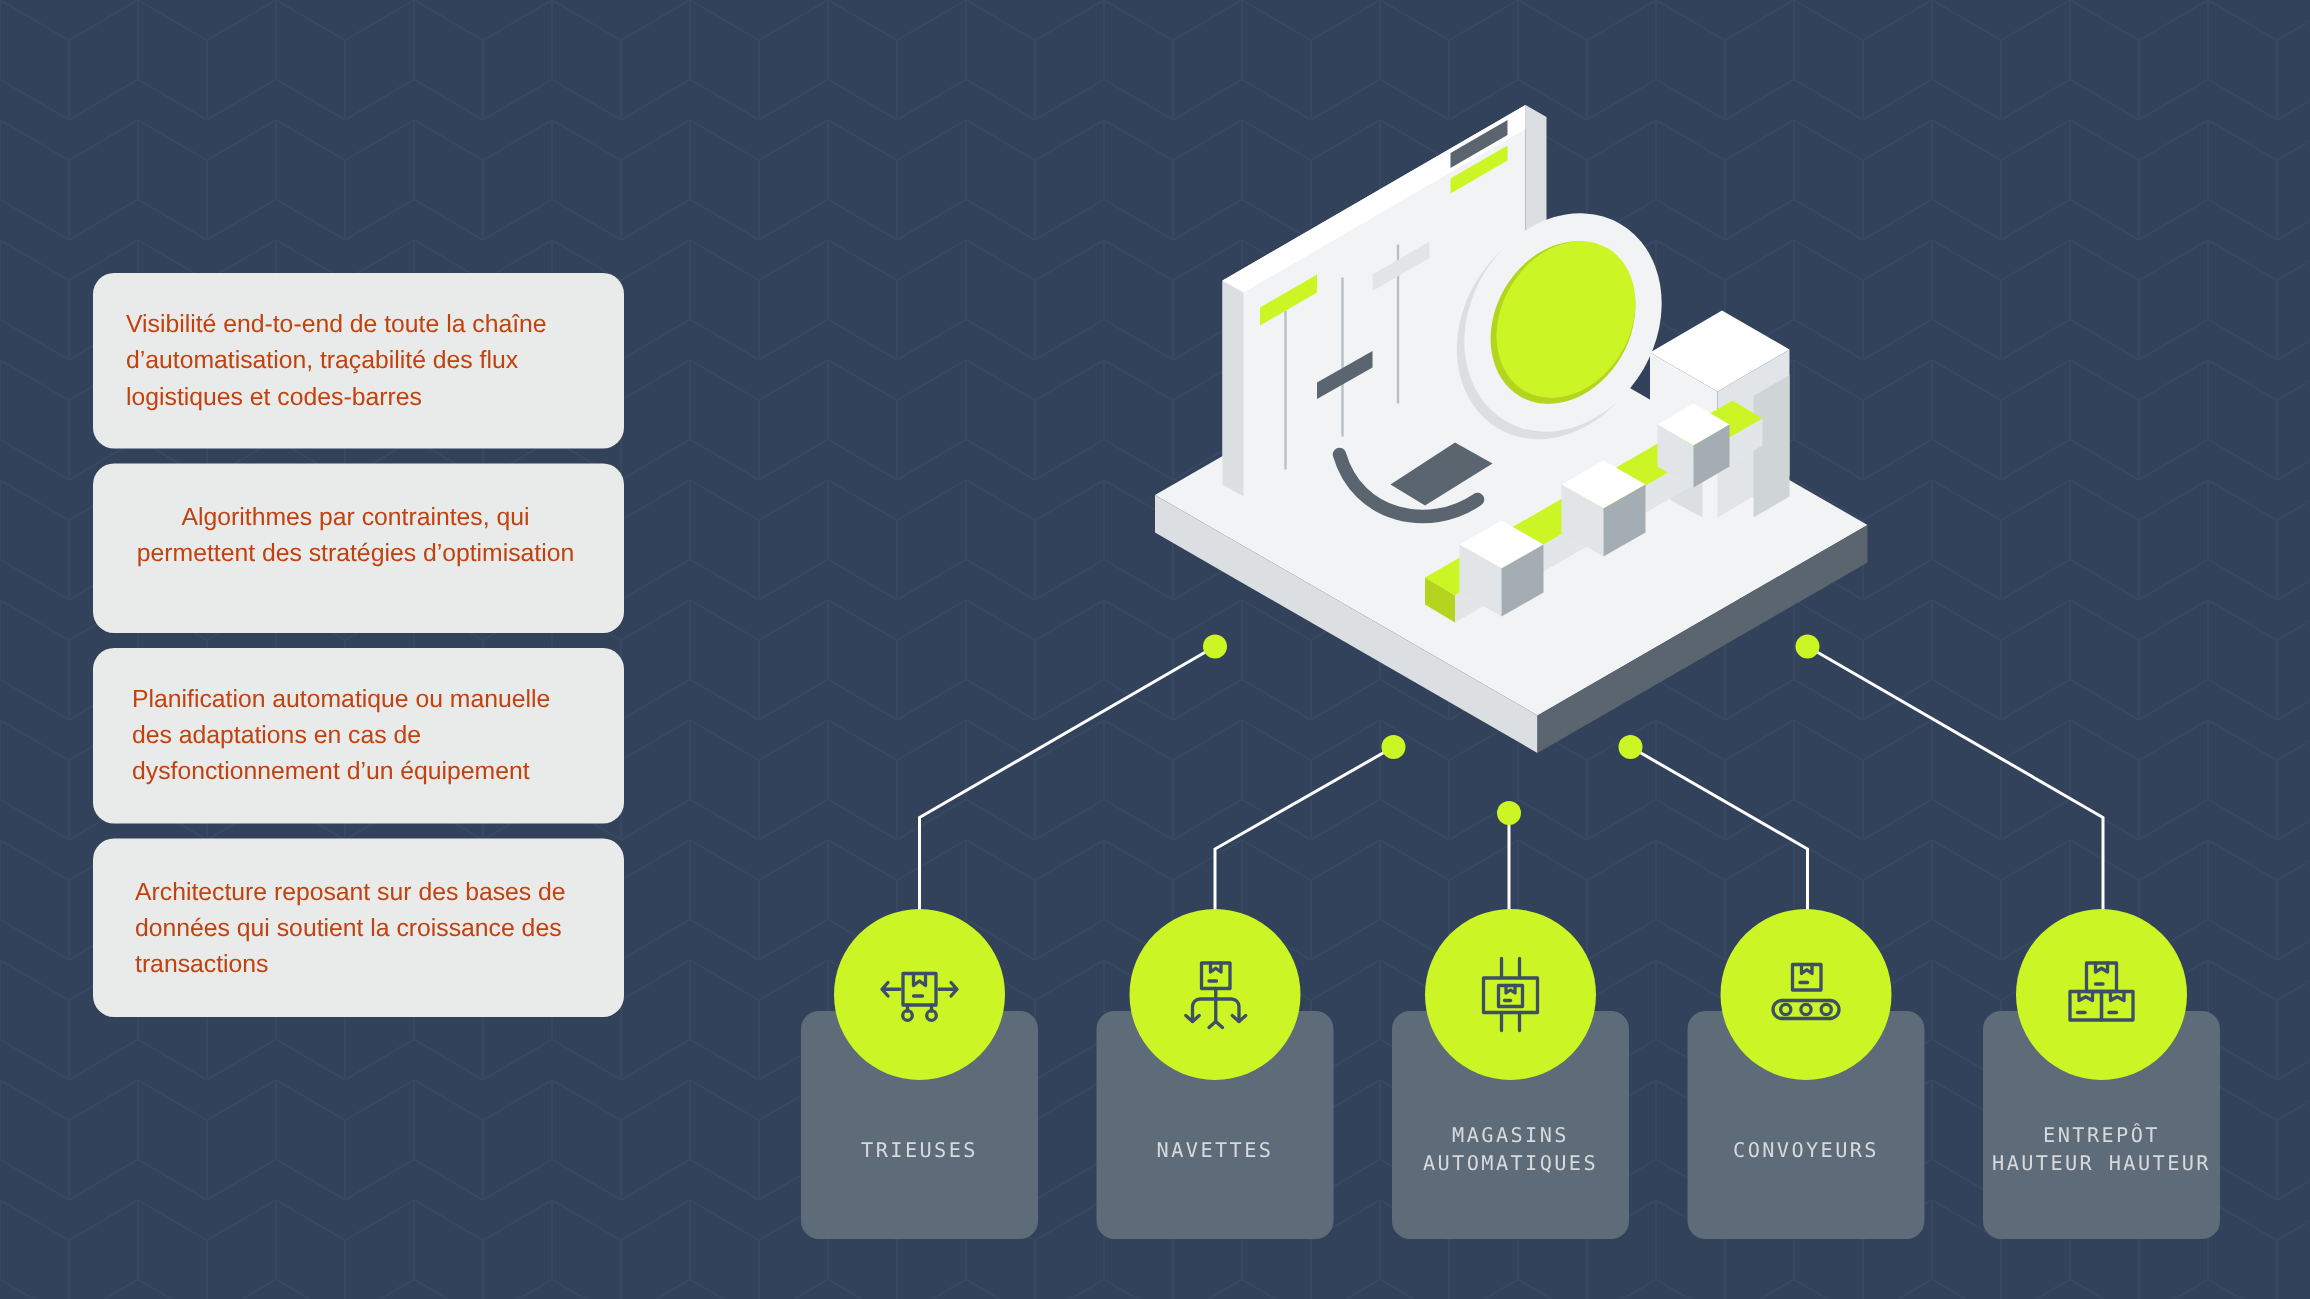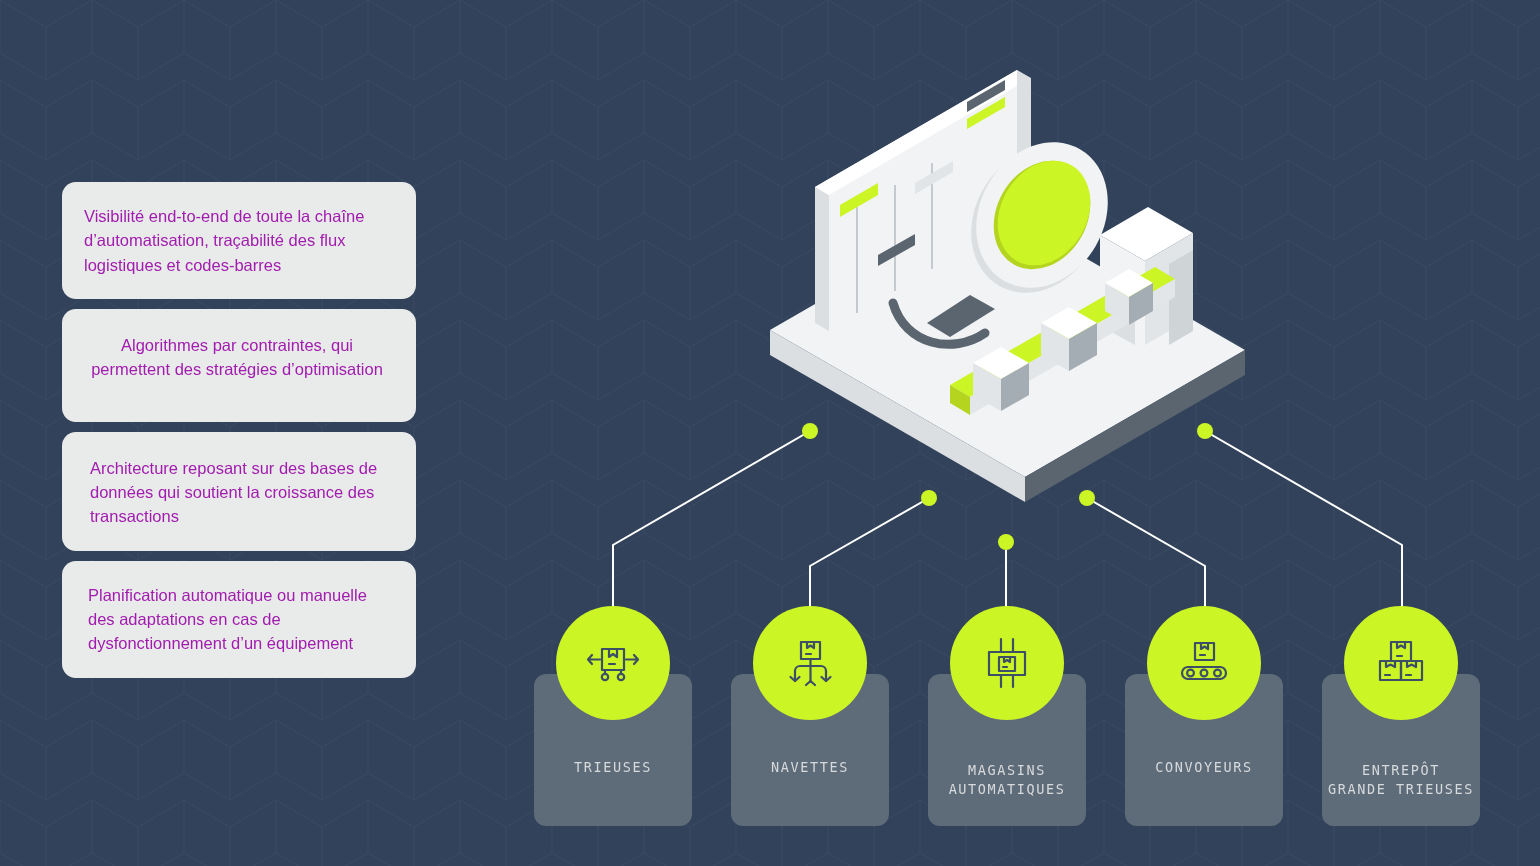--- a/index.html
+++ b/index.html
@@ -29,21 +29,21 @@
   #feature-cards {
     position: absolute;
     left: 62px;
     top: 182px;
     width: 354px;
     z-index: 5;
   }
   .feature-card {
     background: #e9eaea;
     border-radius: 14px;
-    color: #a21caf;
+    color: #c2410c;
     font-size: 16.5px;
     line-height: 24.3px;
     padding: 22px 26px 22px 22px;
     margin-bottom: 10px;
     box-sizing: border-box;
   }
   .feature-card p {
     margin: 0;
     white-space: pre-line;
   }
@@ -105,21 +105,21 @@
     width: 158px;
     text-align: center;
     color: #d7dadd;
     font-family: "DejaVu Sans Mono", "Liberation Mono", monospace;
     font-size: 13.5px;
     letter-spacing: 1.6px;
     line-height: 19px;
     z-index: 3;
     white-space: pre-line;
   }
-  .node-label.two-line { top: 155px; }
+  .node-label.two-line { top: 142px; }
 </style>
 </head>
 <body>
 
 <div id="stage">
 
   <svg id="bg-pattern" width="1540" height="866">
     <defs>
       <pattern id="isoGrid" width="92" height="160" patternUnits="userSpaceOnUse">
         <g stroke="#3e5068" stroke-width="1" fill="none">
@@ -159,25 +159,25 @@
     </g>
   </svg>
 
   <div id="feature-cards">
     <div class="feature-card fc-1">
       <p>Visibilité end-to-end de toute la chaîne d’automatisation, traçabilité des flux logistiques et codes-barres</p>
     </div>
     <div class="feature-card fc-2">
       <p>Algorithmes par contraintes, qui permettent des stratégies d’optimisation</p>
     </div>
+    <div class="feature-card fc-3">
+      <p>Planification automatique ou manuelle des adaptations en cas de dysfonctionnement d’un équipement</p>
+    </div>
     <div class="feature-card fc-4">
       <p>Architecture reposant sur des bases de données qui soutient la croissance des transactions</p>
-    </div>
-    <div class="feature-card fc-3">
-      <p>Planification automatique ou manuelle des adaptations en cas de dysfonctionnement d’un équipement</p>
     </div>
   </div>
 
   <svg id="illustration" width="510" height="450" viewBox="0 0 510 450">
 
     <g>
       <polygon points="25,275 245,148 500,295 280,422" fill="#f2f3f4"></polygon>
       <polygon points="25,275 25,300 280,447 280,422" fill="#dcdfe1"></polygon>
       <polygon points="280,422 280,447 500,320 500,295" fill="#5a6570"></polygon>
     </g>
@@ -333,16 +333,16 @@
           <rect x="9" y="28" width="21" height="19"></rect>
           <path d="M15,28 L15,34 L19.5,31.5 L24,34 L24,28"></path>
           <path d="M14,42 L19,42"></path>
           <rect x="30" y="28" width="21" height="19"></rect>
           <path d="M36,28 L36,34 L40.5,31.5 L45,34 L45,28"></path>
           <path d="M35,42 L40,42"></path>
         </g>
       </svg>
     </div>
     <div class="node-label two-line">ENTREPÔT
-GRANDE TRIEUSES</div>
+HAUTEUR HAUTEUR</div>
   </div>
 
 </div>
 
 </body></html>

